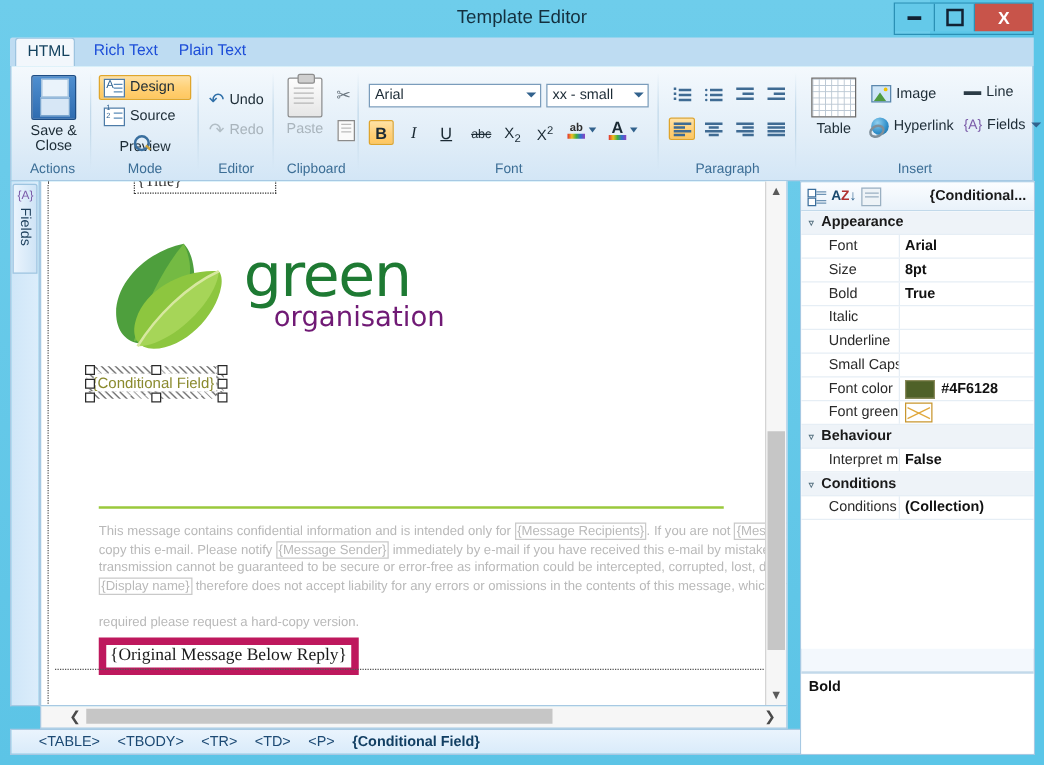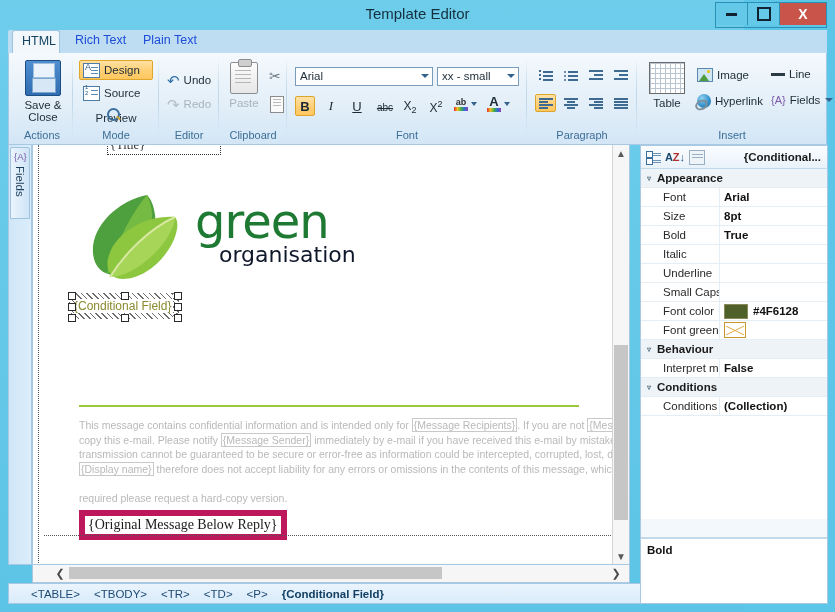--- a/index.html
+++ b/index.html
@@ -142,21 +142,21 @@
   .page{position:absolute;left:5px;top:0;width:575px;height:420px;
      border-left:1px dotted #555;box-sizing:border-box;}
 
   .field-title{position:absolute;left:68px;top:-8px;width:110px;height:16px;
      border:1px dotted #333;font-size:12.5px;color:#333;padding-left:2px;
      overflow:hidden;font-family:"Liberation Serif",serif;}
 
   .logo{position:absolute;left:38px;top:42px;width:240px;height:95px;}
   .logo-text{position:absolute;left:118px;top:10px;font-size:48px;color:#1e7a33;
      font-family:"DejaVu Sans",sans-serif;letter-spacing:-1px;line-height:48px;}
-  .logo-sub{position:absolute;left:142px;top:55px;font-size:22px;color:#0f172a;
+  .logo-sub{position:absolute;left:142px;top:55px;font-size:22px;color:#701a75;
      font-family:"DejaVu Sans",sans-serif;letter-spacing:0px;}
 
   .field-sel{position:absolute;left:30px;top:148px;width:110px;height:26px;}
   .field-sel .hatch{position:absolute;left:0;top:0;right:0;bottom:0;
      border:6px solid transparent;
      background-image:repeating-linear-gradient(45deg,#6d6d6d 0 1px,transparent 1px 4px);
      background-clip:border-box;}
   .field-sel .inner{position:absolute;left:6px;top:6px;right:6px;bottom:6px;background:#fff;}
   .field-sel .ftxt{position:absolute;left:5px;top:6px;font-size:12px;color:#8a8a2e;
      white-space:nowrap;}

